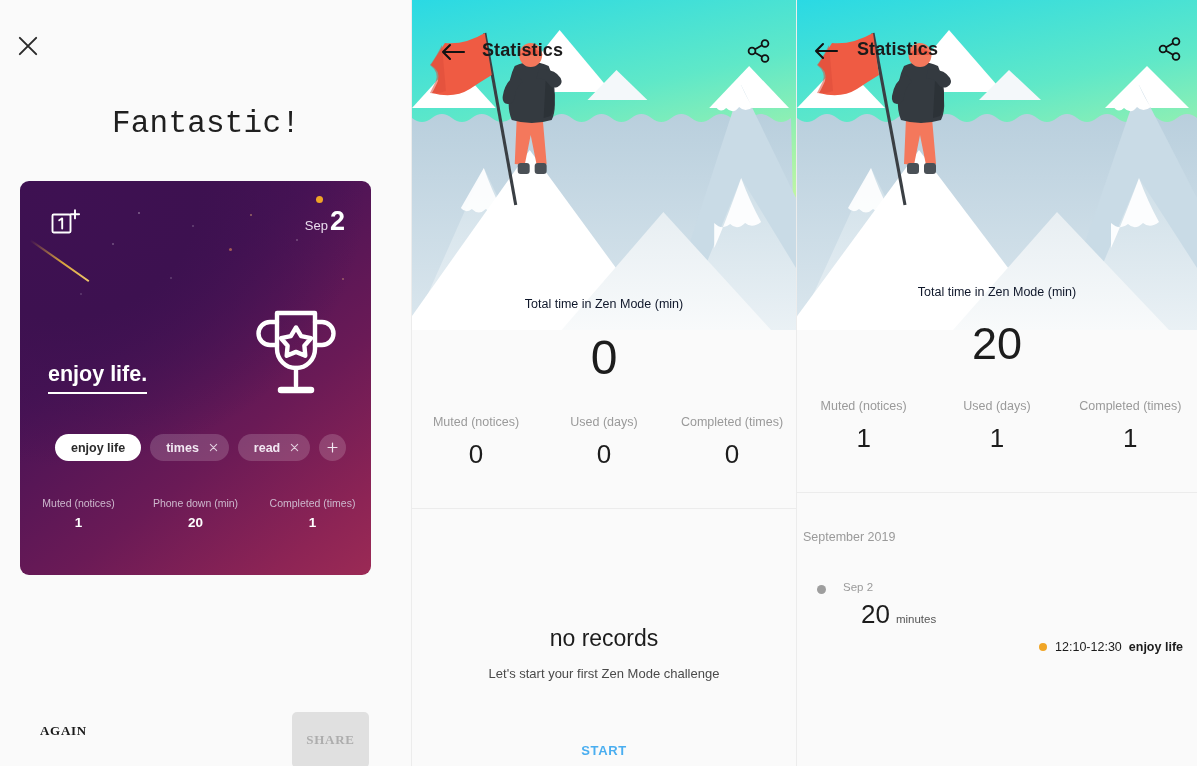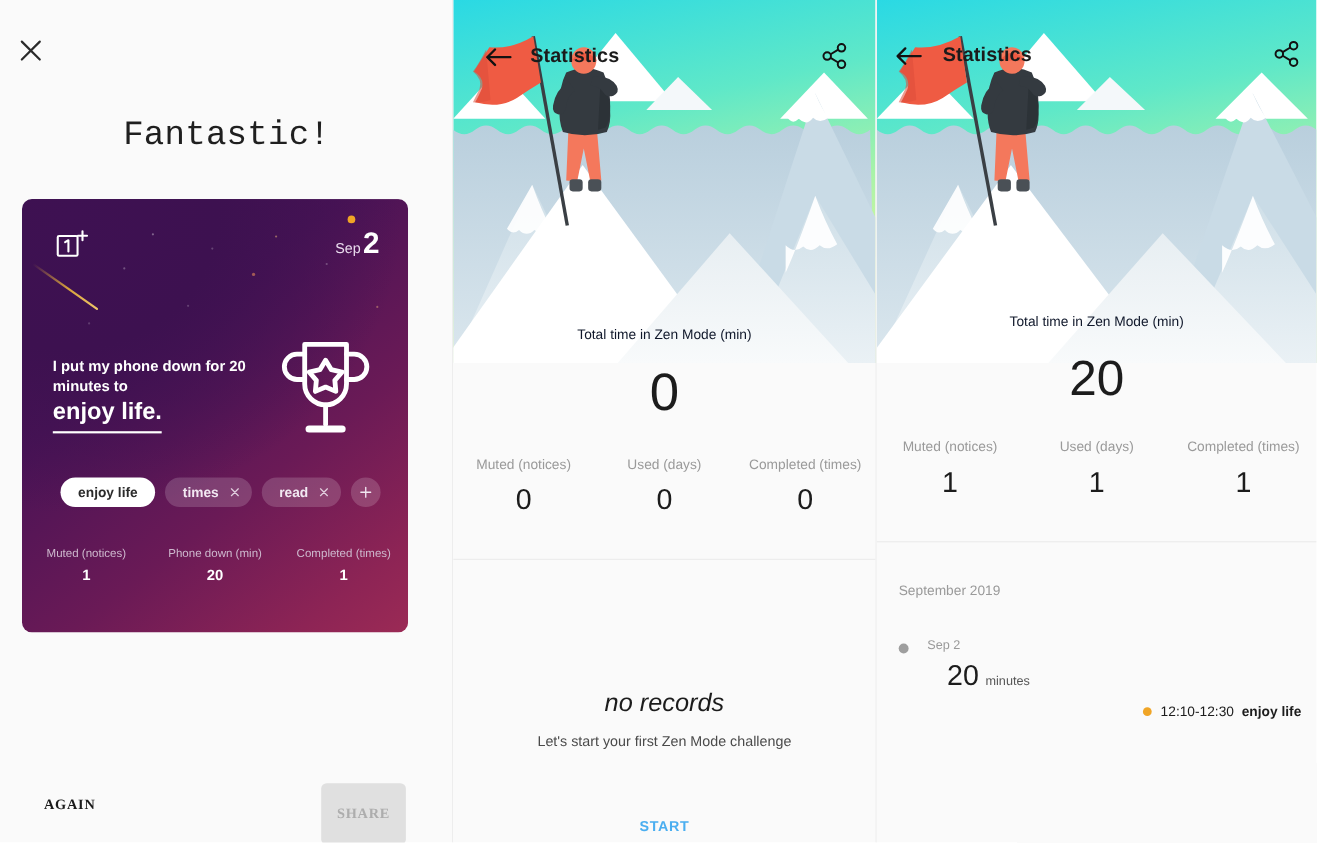--- a/index.html
+++ b/index.html
@@ -96,28 +96,28 @@
 
   .triple { position:absolute; left:0; width:100%; display:flex; z-index:3; }
   .triple .cell { flex:1; text-align:center; }
   .triple .cell .lbl { font-size:12.5px; color:#9a9a9a; }
   .triple .cell .val { font-size:26px; color:#1c1c1c; margin-top:10px; }
 
   .divider { position:absolute; left:0; width:100%; height:1px;
     background:#ececec; }
 
   .empty-title { position:absolute; left:0; width:100%; text-align:center;
-    font-size:23px; color:#1c1c1c;font-style:italic; }
+    font-size:23px; color:#1c1c1c; }
   .empty-sub { position:absolute; left:0; width:100%; text-align:center;
     font-size:13px; color:#4a4a4a; }
   .start-btn { position:absolute; left:0; width:100%; text-align:center;
     font-size:13px; font-weight:700; color:#4aaef0; letter-spacing:.6px;
     cursor:pointer; }
 
-  .month-label { position:absolute; left:20px; font-size:12.5px; color:#9a9a9a; }
+  .month-label { position:absolute; left:6px; font-size:12.5px; color:#9a9a9a; }
   .rec { position:absolute; left:20px; right:14px; }
   .rec-dot { position:absolute; left:0; top:4px; width:9px; height:9px;
     border-radius:50%; background:#9e9e9e; }
   .rec-date { margin-left:26px; font-size:11.5px; color:#9a9a9a; }
   .rec-main { margin-left:44px; margin-top:8px; display:flex;
     align-items:baseline; }
   .rec-min { font-size:26px; color:#1c1c1c; line-height:1; }
   .rec-unit { font-size:11.5px; color:#555; margin-left:6px; }
   .rec-tag { margin-left:44px; margin-top:13px; display:flex;
     align-items:center; font-size:12.5px; color:#1c1c1c; font-weight:600;justify-content:flex-end; }
@@ -160,21 +160,20 @@
           <path d="M9.2 14.2 L12.2 12.4 L12.2 22.6" stroke-width="1.9" stroke-linecap="round" stroke-linejoin="round"></path>
           <path d="M25 4.2 L25 12.4 M20.9 8.3 L29.1 8.3" stroke-width="1.9" stroke-linecap="round"></path>
         </svg>
       </div>
 
       <div class="date-wrap">
         <div class="date-dot"></div>
         <span class="date-mon">Sep</span><span class="date-day">2</span>
       </div>
 
-      <div class="card-sentence">I put my phone down for 20 minutes to</div>
       <div class="card-activity">enjoy life.</div>
 
       <div class="trophy">
         <svg viewBox="0 0 86 100" width="86" height="100" fill="none" stroke="#fff" stroke-width="4.4" stroke-linecap="round" stroke-linejoin="round">
           <path d="M24 8 H62 V44 a19 19 0 0 1 -38 0 Z"></path>
           <path d="M24 17 h-7 a9 9 0 0 0 0 23 h7"></path>
           <path d="M62 17 h7 a9 9 0 0 1 0 23 h-7"></path>
           <path d="M43 63 V81"></path>
           <path d="M28 85 H58" stroke-width="6.5"></path>
           <path d="M43 22.5 l5.2 8.6 9.8 2.1 -6.6 7.6 0.9 10 -9.3-3.9 -9.3 3.9 0.9-10 -6.6-7.6 9.8-2.1 Z"></path>

